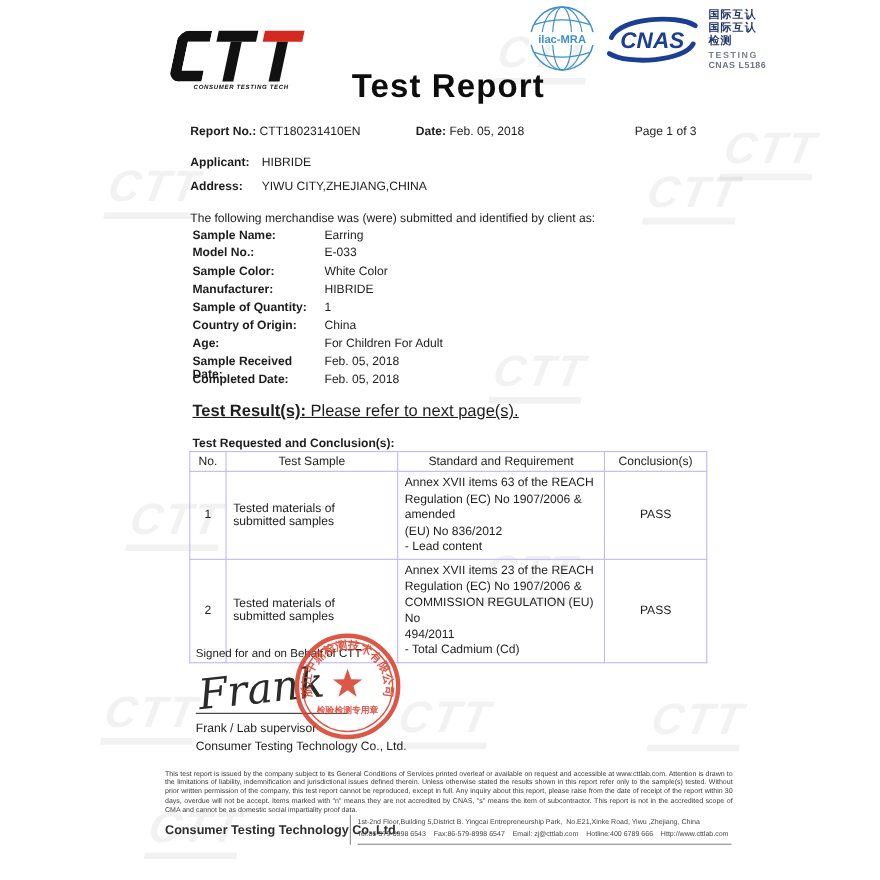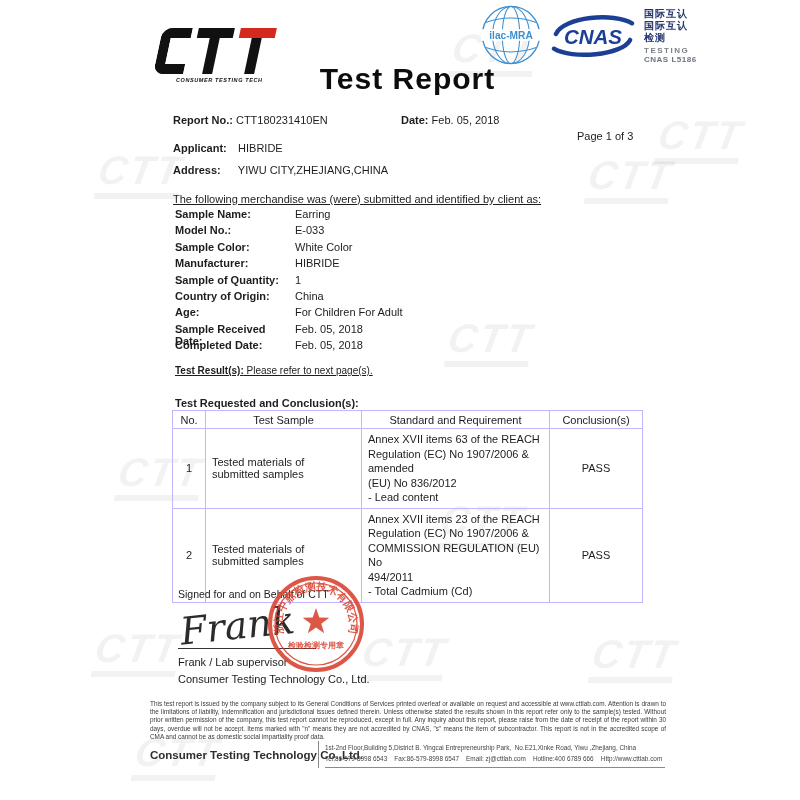--- a/index.html
+++ b/index.html
@@ -34,34 +34,34 @@
   .cn-line { font-size:10px; font-weight:bold; color:#24366e; line-height:12px; letter-spacing:1px; }
   .en-line1 { margin-top:2px; font-size:8px; color:#7a8088; letter-spacing:1.5px; font-weight:bold; }
   .en-line2 { font-size:8px; color:#6b7383; letter-spacing:0.5px; font-weight:bold; }
 
   
   .title { position:absolute; left:150px; top:62px; width:515px; text-align:center;
            font-size:30px; font-weight:bold; color:#0d0d0d; letter-spacing:1px; }
   .meta-row { position:absolute; left:173px; top:114px; width:470px; font-size:11px; }
   .meta-row b { font-weight:bold; }
   .m-report { position:absolute; left:0; top:0;text-align:right; }
-  .m-date   { position:absolute; left:228px; top:0; }
-  .m-page   { position:absolute; left:404px; top:16px; }
+  .m-date   { position:absolute; left:205px; top:0; }
+  .m-page   { position:absolute; left:404px; top:0; }
 
   .applicant-row { position:absolute; left:173px; font-size:11px; }
   .applicant-row .lbl { display:inline-block; width:62px; font-weight:bold; }
-  .intro { position:absolute; left:173px; top:193px; font-size:11px;text-decoration:underline; }
+  .intro { position:absolute; left:173px; top:193px; font-size:11px; }
 
   
   .fields { position:absolute; left:175px; top:208px; width:420px; }
   .f-row { height:16.4px; font-size:11px; display:flex; }
   .f-label { width:120px; font-weight:bold; }
   .f-value { }
 
-  .result-note { position:absolute; left:175px; top:365px; font-size:10px; text-decoration:underline; }
+  .result-note { position:absolute; left:175px; top:365px; font-size:15px; text-decoration:underline; }
   .result-note b { font-weight:bold; }
 
   .section-heading { position:absolute; left:175px; top:397px; font-size:11px; font-weight:bold; }
 
   
   .ctable { position:absolute; left:172px; top:410px; border-collapse:collapse; table-layout:fixed; }
   .ctable td, .ctable th { border:1px solid #c4b5fd; font-size:11px; font-weight:normal;
                            padding:3px 6px; vertical-align:middle; }
   .ctable th { text-align:center; height:18px; padding:2px 4px; }
   .cell-no { text-align:center; }

